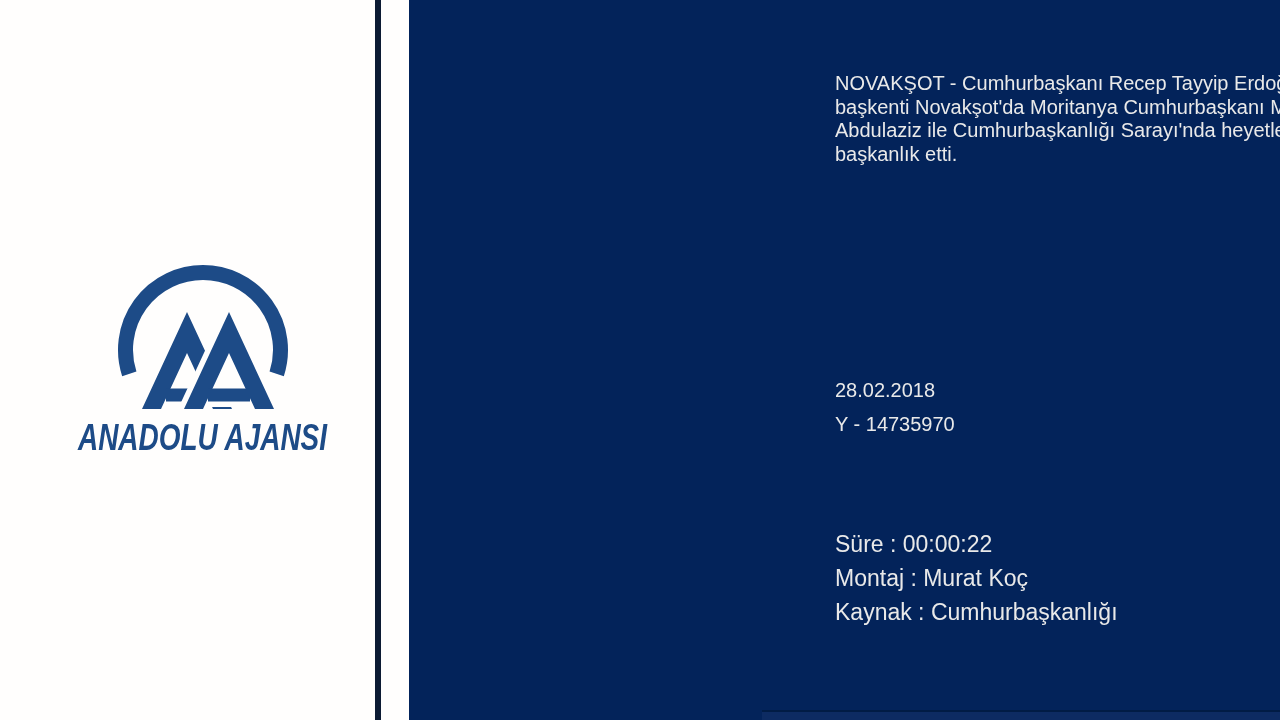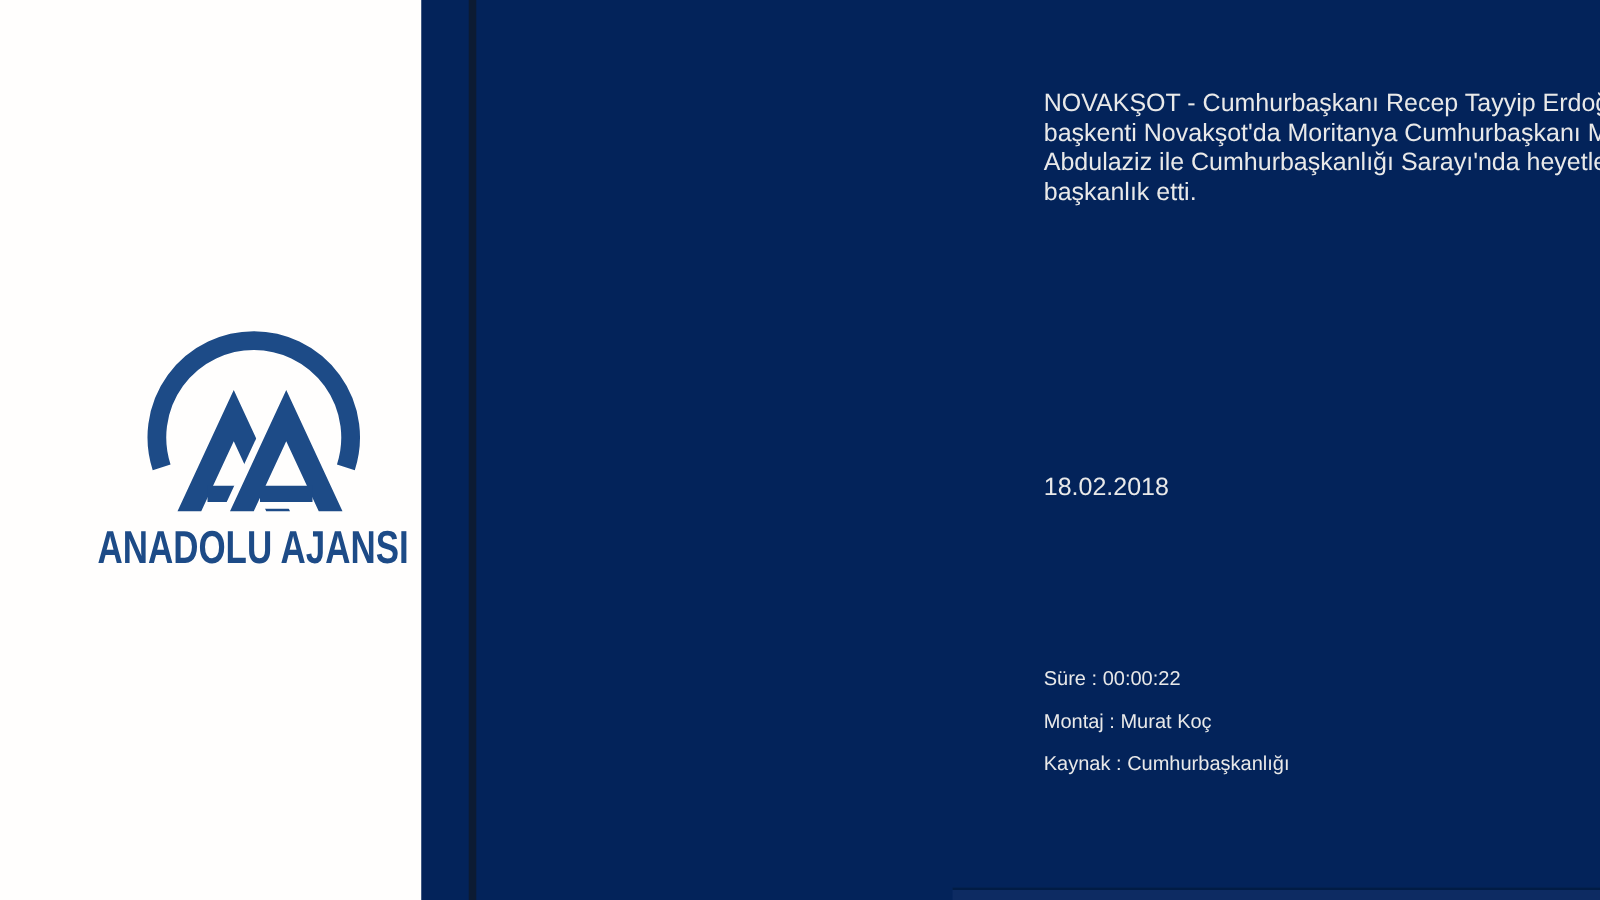--- a/index.html
+++ b/index.html
@@ -13,22 +13,23 @@
   }
   html,body{margin:0;padding:0;background:#000;}
   .stage{
     position:relative;
     width:1280px;height:720px;
     overflow:hidden;
     background:var(--panel-bg);
     font-family:"Liberation Sans", sans-serif;
   }
   .left-panel{
-    position:absolute;left:0;top:0;width:337px;height:720px;
+    position:absolute;left:0;top:0;width:409px;height:720px;
     background:var(--left-bg);
+    font-style:italic;
   }
   .divider{
     position:absolute;left:375px;top:0;width:6px;height:720px;
     background:var(--divider);
   }
   .right-panel{
     position:absolute;left:381px;top:0;width:899px;height:720px;
   }
   .logo-svg{position:absolute;left:60px;top:255px;width:280px;height:200px;}
   .logo-fill{fill:var(--logo-color);}
@@ -48,21 +49,21 @@
   }
   .date-block{
     position:absolute;left:454px;top:373px;
     color:var(--panel-text);
     font-size:20px;line-height:34px;
     white-space:nowrap;
   }
   .info-block{
     position:absolute;left:454px;top:527px;
     color:var(--panel-text);
-    font-size:16px;line-height:34px;
+    font-size:23px;line-height:34px;
     white-space:nowrap;
   }
   .bottom-strip{
     position:absolute;left:381px;top:710px;width:899px;height:10px;
     background:var(--strip-bg);
     border-top:2px solid var(--strip-line);
     box-sizing:border-box;
   }
 </style>
 </head>
@@ -98,21 +99,22 @@
   <div class="right-panel">
 
     <div class="headline">
       <div>NOVAKŞOT - Cumhurbaşkanı Recep Tayyip Erdoğan, Moritanya'nın</div>
       <div>başkenti Novakşot'da Moritanya Cumhurbaşkanı Muhammed Veled</div>
       <div>Abdulaziz ile Cumhurbaşkanlığı Sarayı'nda heyetler arası görüşmelere</div>
       <div>başkanlık etti.</div>
     </div>
 
     <div class="date-block">
-      <div>18.02.2018</div>
+      <div>28.02.2018</div>
+      <div>Y - 14735970</div>
     </div>
 
     <div class="info-block">
       <div>Süre : 00:00:22</div>
       <div>Montaj : Murat Koç</div>
       <div>Kaynak : Cumhurbaşkanlığı</div>
     </div>
 
     <div class="bottom-strip"></div>
   </div>

